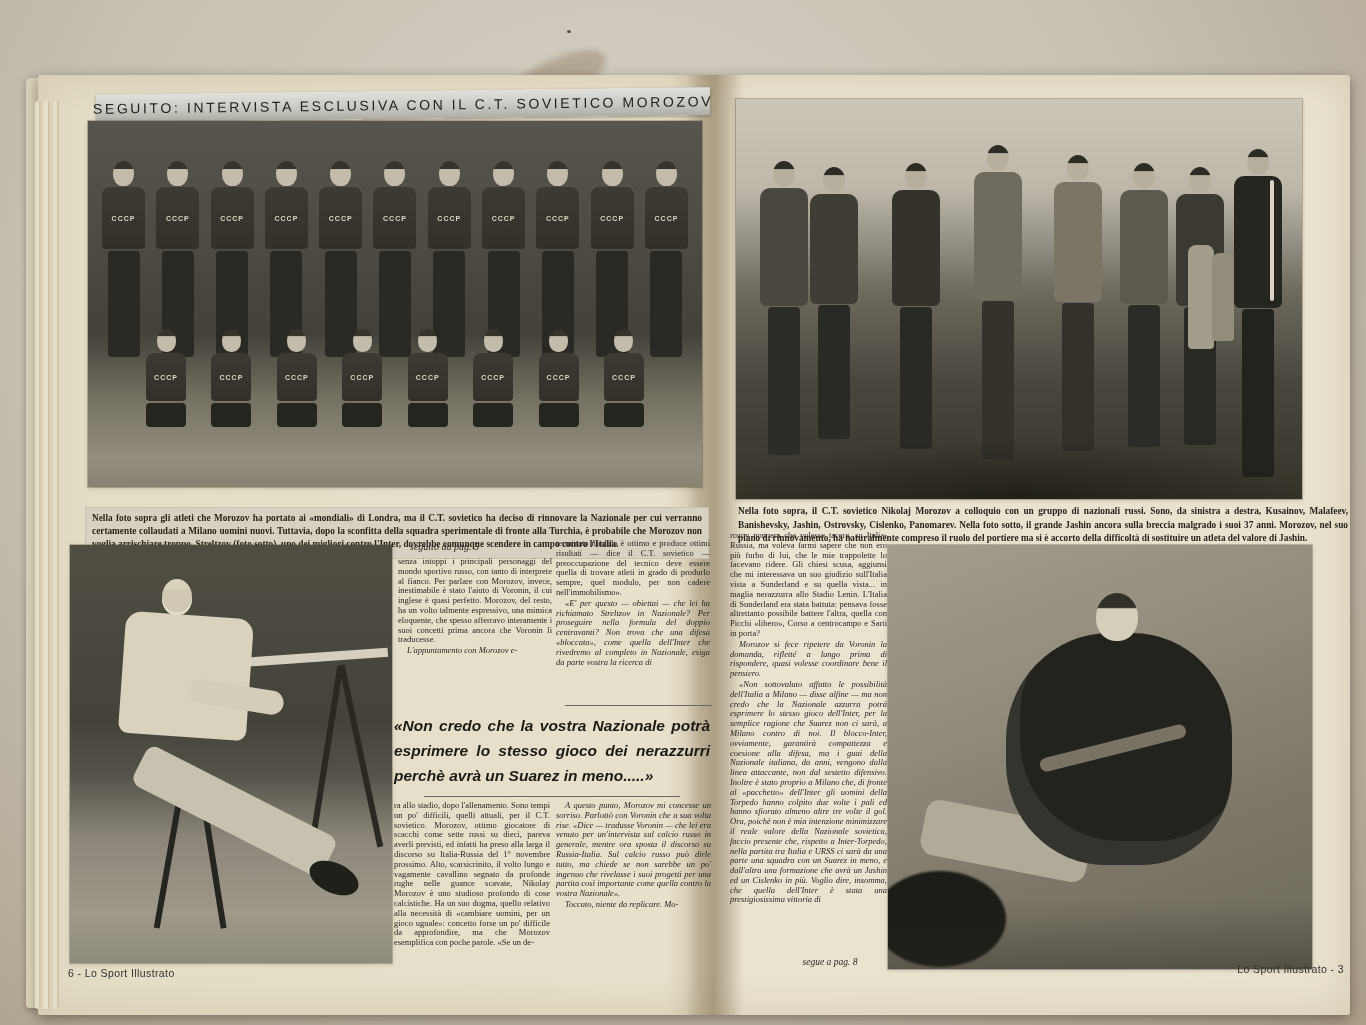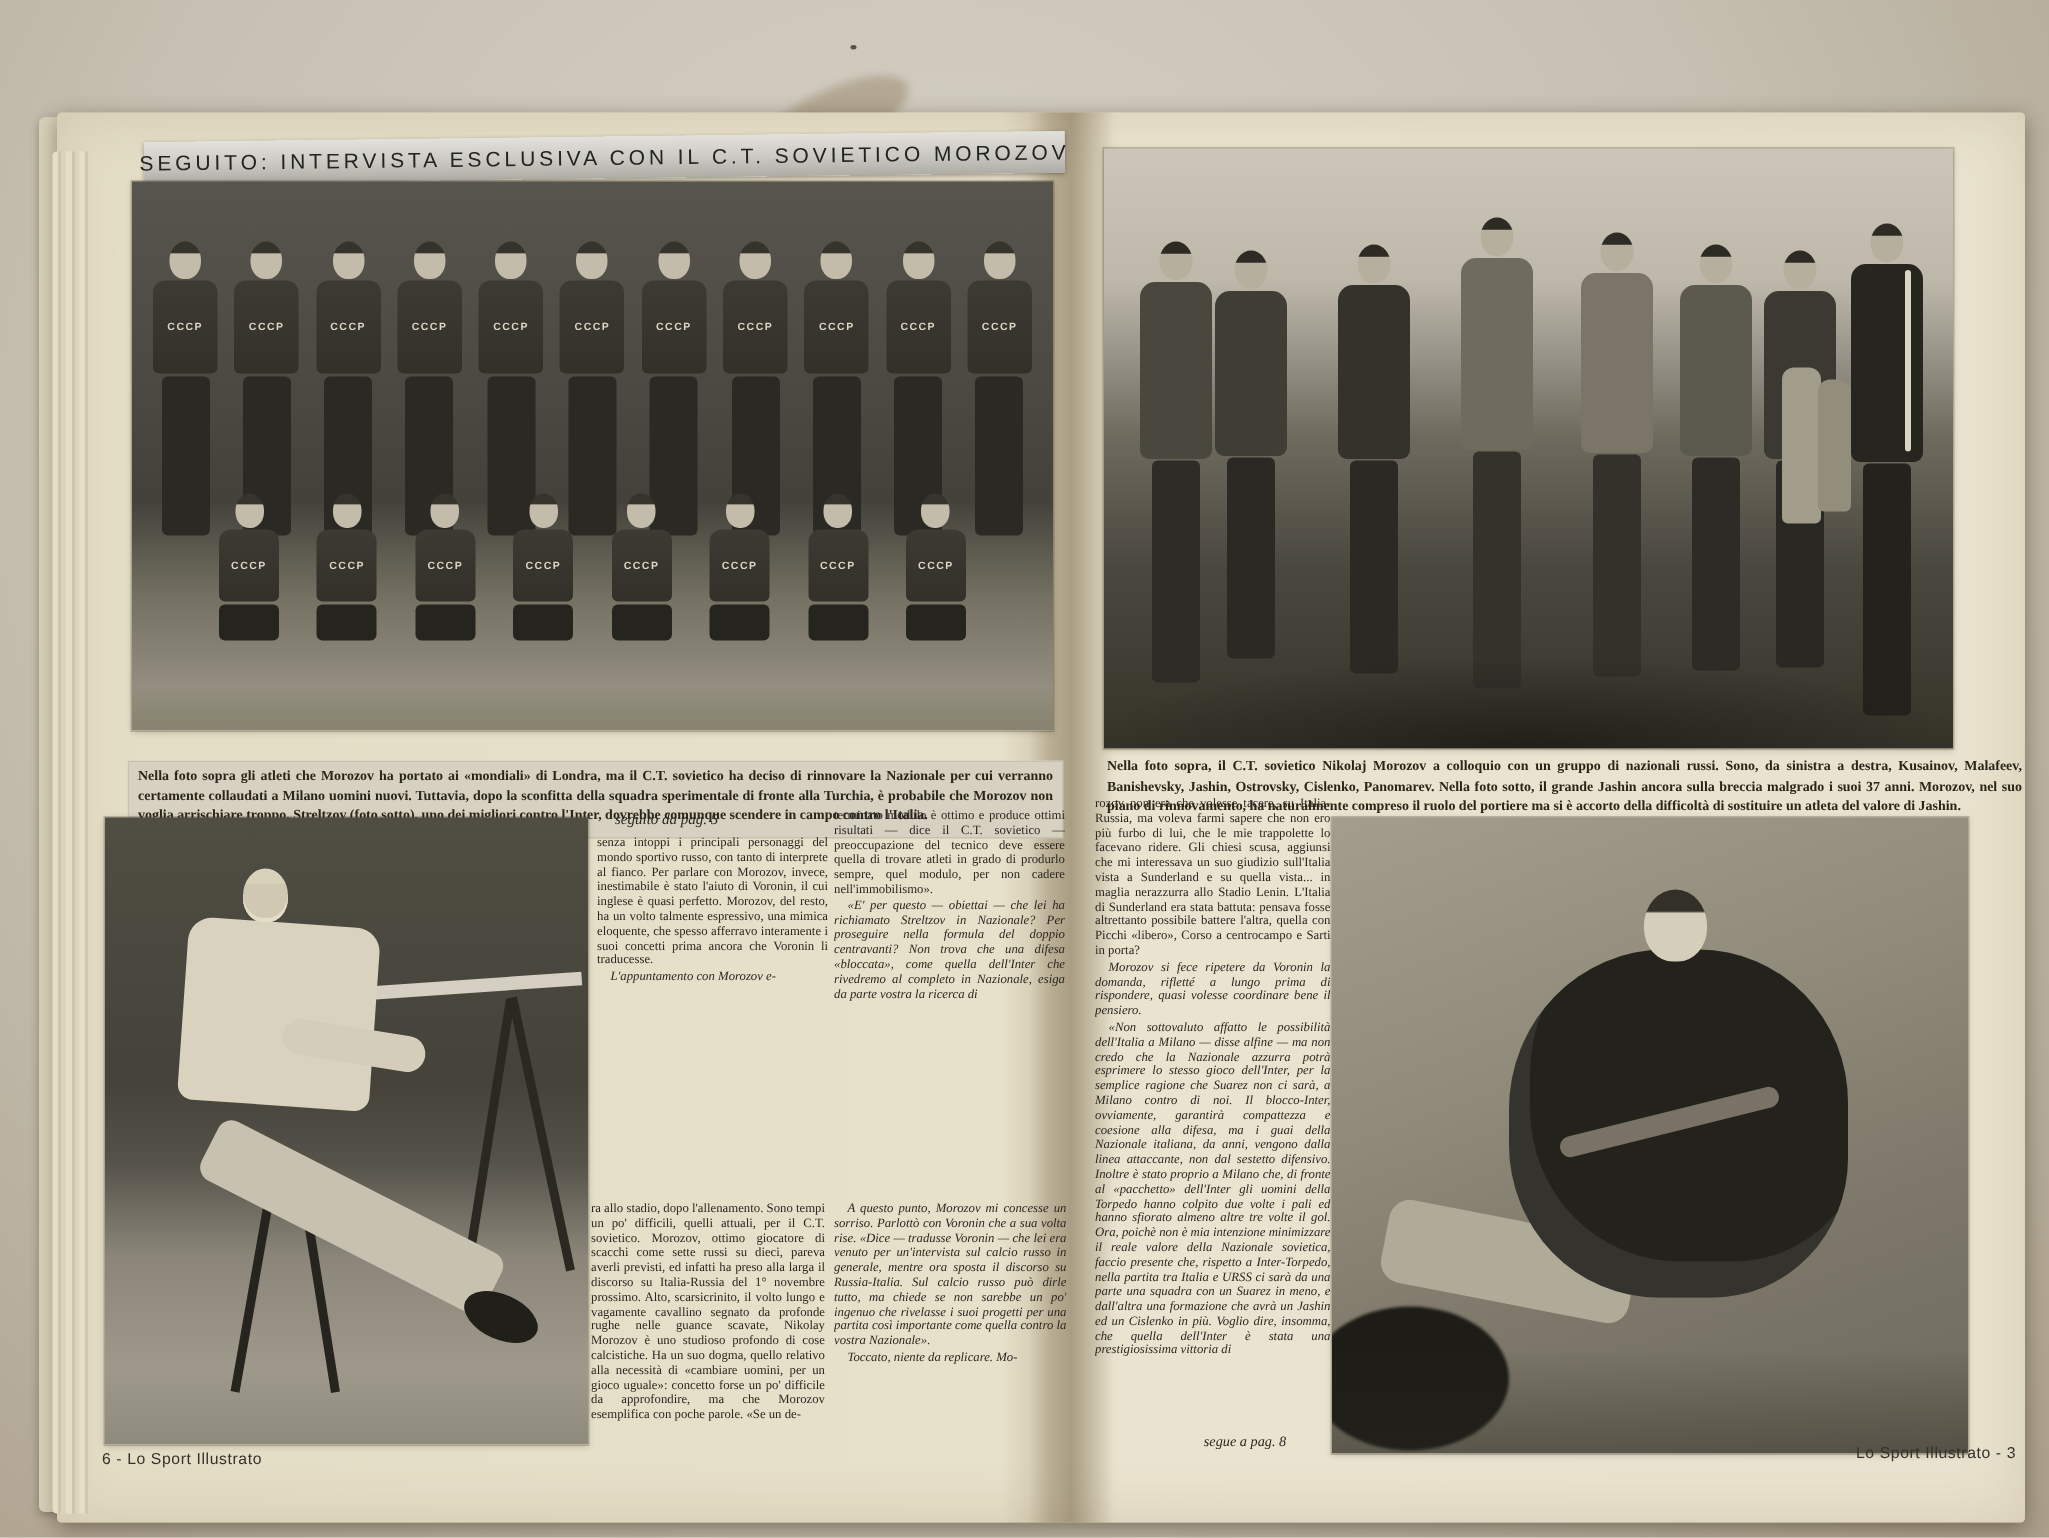--- a/index.html
+++ b/index.html
@@ -296,20 +296,25 @@
 
   <div class="col c1t">
     <p>senza intoppi i principali personaggi del mondo sportivo russo, con tanto di interprete al fianco. Per parlare con Morozov, invece, inestimabile è stato l'aiuto di Voronin, il cui inglese è quasi perfetto. Morozov, del resto, ha un volto talmente espressivo, una mimica eloquente, che spesso afferravo interamente i suoi concetti prima ancora che Voronin li traducesse.</p>
     <p class="ind">L'appuntamento con Morozov e-</p>
   </div>
   <div class="col c2t">
     <p>terminato modulo è ottimo e produce ottimi risultati — dice il C.T. sovietico — preoccupazione del tecnico deve essere quella di trovare atleti in grado di produrlo sempre, quel modulo, per non cadere nell'immobilismo».</p>
     <p class="ind">«E' per questo — obiettai — che lei ha richiamato Streltzov in Nazionale? Per proseguire nella formula del doppio centravanti? Non trova che una difesa «bloccata», come quella dell'Inter che rivedremo al completo in Nazionale, esiga da parte vostra la ricerca di</p>
   </div>
 
+  <div class="quote-block">
+    <div class="rule rule-top"></div>
+    <div class="quote-text">«Non credo che la vostra Nazionale potrà esprimere lo stesso gioco dei nerazzurri perchè avrà un Suarez in meno.....»</div>
+    <div class="rule rule-bottom"></div>
+  </div>
 
   <div class="col c1b">
     <p>ra allo stadio, dopo l'allenamento. Sono tempi un po' difficili, quelli attuali, per il C.T. sovietico. Morozov, ottimo giocatore di scacchi come sette russi su dieci, pareva averli previsti, ed infatti ha preso alla larga il discorso su Italia-Russia del 1° novembre prossimo. Alto, scarsicrinito, il volto lungo e vagamente cavallino segnato da profonde rughe nelle guance scavate, Nikolay Morozov è uno studioso profondo di cose calcistiche. Ha un suo dogma, quello relativo alla necessità di «cambiare uomini, per un gioco uguale»: concetto forse un po' difficile da approfondire, ma che Morozov esemplifica con poche parole. «Se un de-</p>
   </div>
   <div class="col c2b">
     <p class="ind">A questo punto, Morozov mi concesse un sorriso. Parlottò con Voronin che a sua volta rise. «Dice — tradusse Voronin — che lei era venuto per un'intervista sul calcio russo in generale, mentre ora sposta il discorso su Russia-Italia. Sul calcio russo può dirle tutto, ma chiede se non sarebbe un po' ingenuo che rivelasse i suoi progetti per una partita così importante come quella contro la vostra Nazionale».</p>
     <p class="ind">Toccato, niente da replicare. Mo-</p>
   </div>
 
   <div class="footer footer-left">6 - Lo Sport Illustrato</div>

